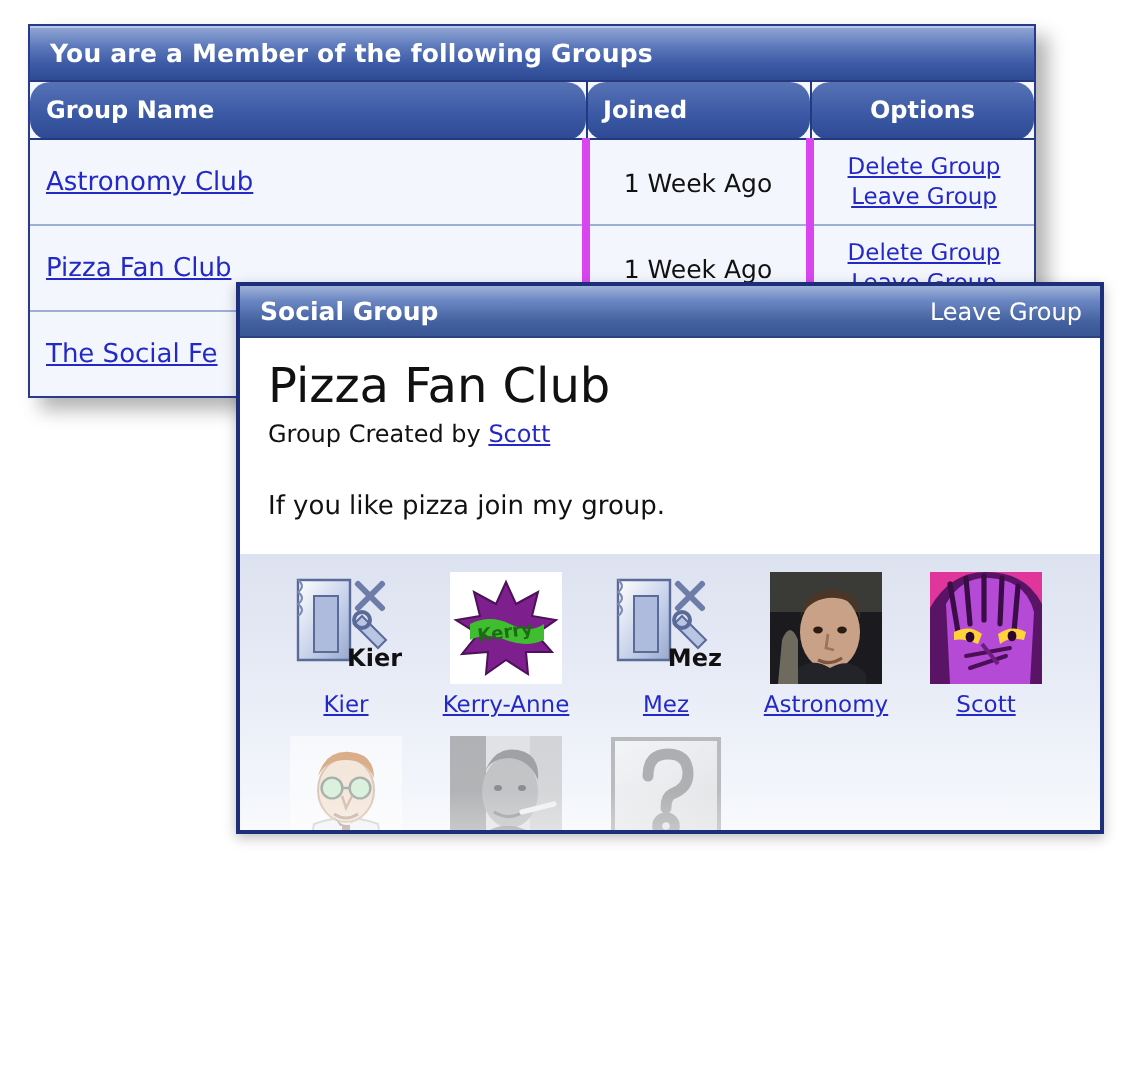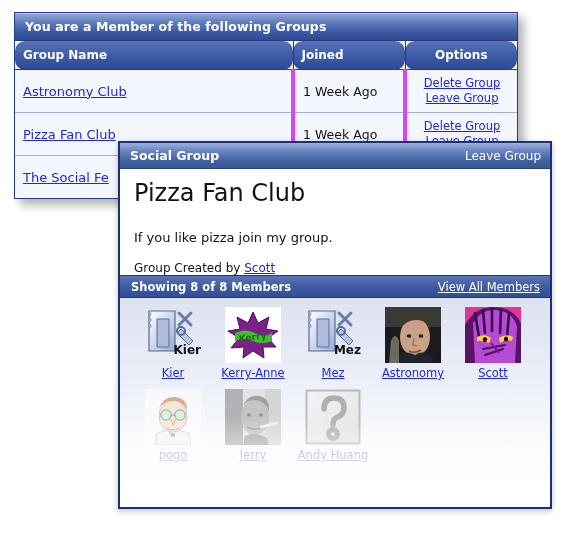--- a/index.html
+++ b/index.html
@@ -71,21 +71,21 @@
     padding: 6px 8px;
     vertical-align: middle;
     background: #f4f6fd;
     color: #111;
   }
   #groups-table td.cell-options { border-right: none; text-align: center; }
   #groups-table tr.row-last td { border-bottom: none; }
 
   td.cell-name { height: 30px; }
   td.cell-joined {
-    text-align: left;
+    text-align: center;
     width: 92px;
     background: #e2e7f4;
     white-space: nowrap;
     font-size: 12.5px;
   }
   td.cell-options {
     width: 94px;
     text-align: center;
     padding: 3px 6px;
     line-height: 15px;
@@ -99,21 +99,21 @@
   }
   a.lnk-name { font-size: 13px; }
   a.lnk-opt { font-size: 11.5px; display: block; }
 
   
   #social-dialog {
     position: absolute;
     left: 118px;
     top: 141px;
     width: 434px;
-    height: 368px;
+    height: 276px;
     border: 2px solid #1d2f7a;
     background: #ffffff;
     box-sizing: border-box;
     overflow: hidden;
     box-shadow: 0 2px 6px rgba(0,0,0,0.25);
   }
 
   #dialog-titlebar {
     height: 26px;
     background: linear-gradient(to bottom, #9fb2d8 0%, #6a86c2 30%, #43619f 72%, #3a5694 100%);
@@ -281,31 +281,27 @@
   <div id="social-dialog">
 
     <div id="dialog-titlebar">
       <span>Social Group</span>
       <span id="dialog-leave-group">Leave Group</span>
     </div>
 
     <div id="dialog-body">
       <div id="group-heading">Pizza Fan Club</div>
 
-      <div id="group-description">If you like pizza join my group.</div>
-
       <div id="group-creator-line">
         <span>Group Created by </span><a>Scott</a>
       </div>
+
+      <div id="group-description">If you like pizza join my group.</div>
     </div>
 
-    <div id="members-bar">
-      <span>Showing 8 of 8 Members</span>
-      <span id="view-all-members">View All Members</span>
-    </div>
 
     <div id="members-area">
 
       <div class="member-row row-1">
 
         <div class="member">
           <span class="thumb">
             <svg width="56" height="56" viewBox="0 0 56 56" xmlns="http://www.w3.org/2000/svg">
               <defs>
                 <linearGradient id="pg" x1="0" y1="0" x2="1" y2="1">

